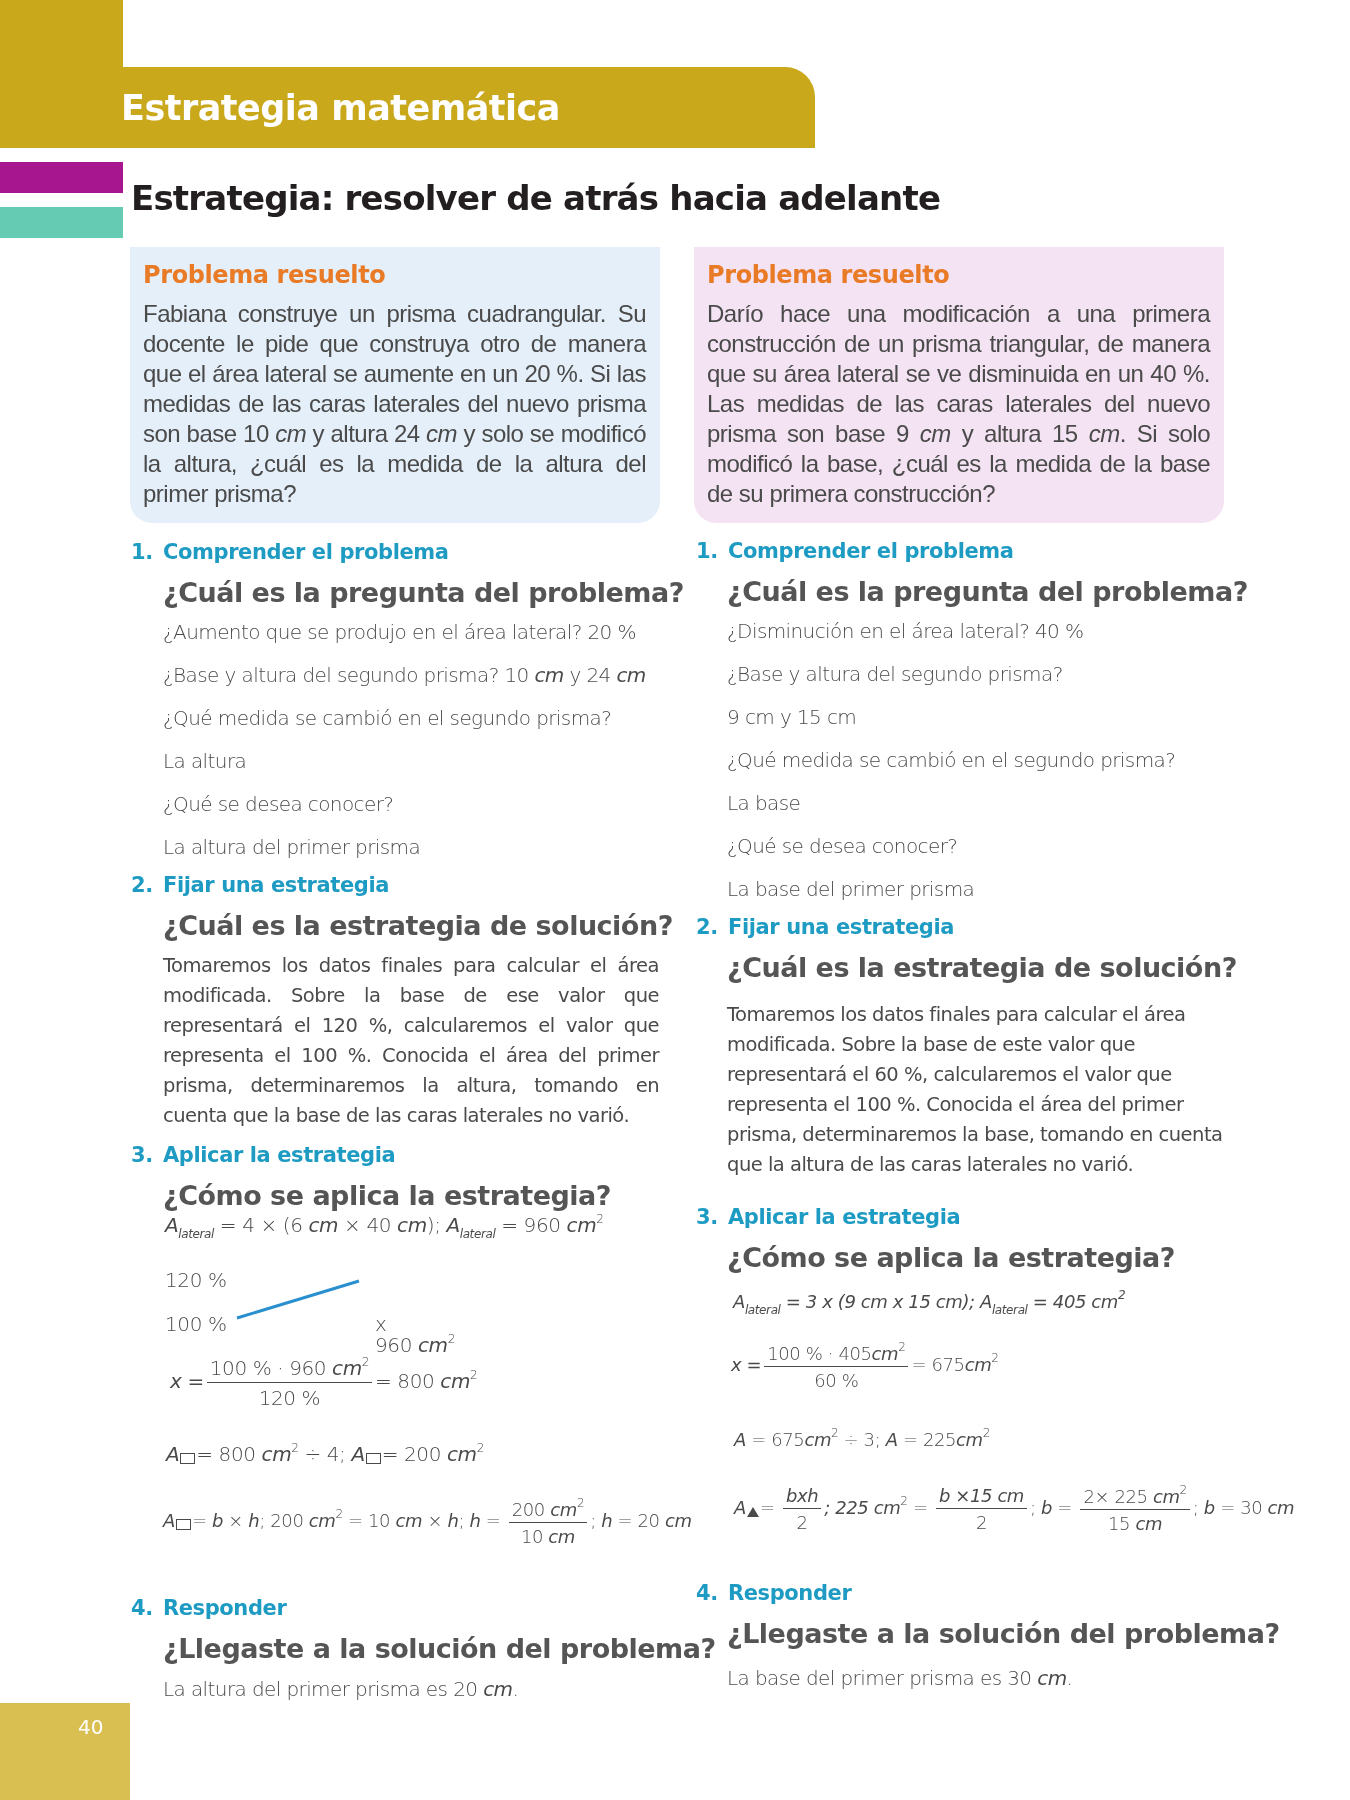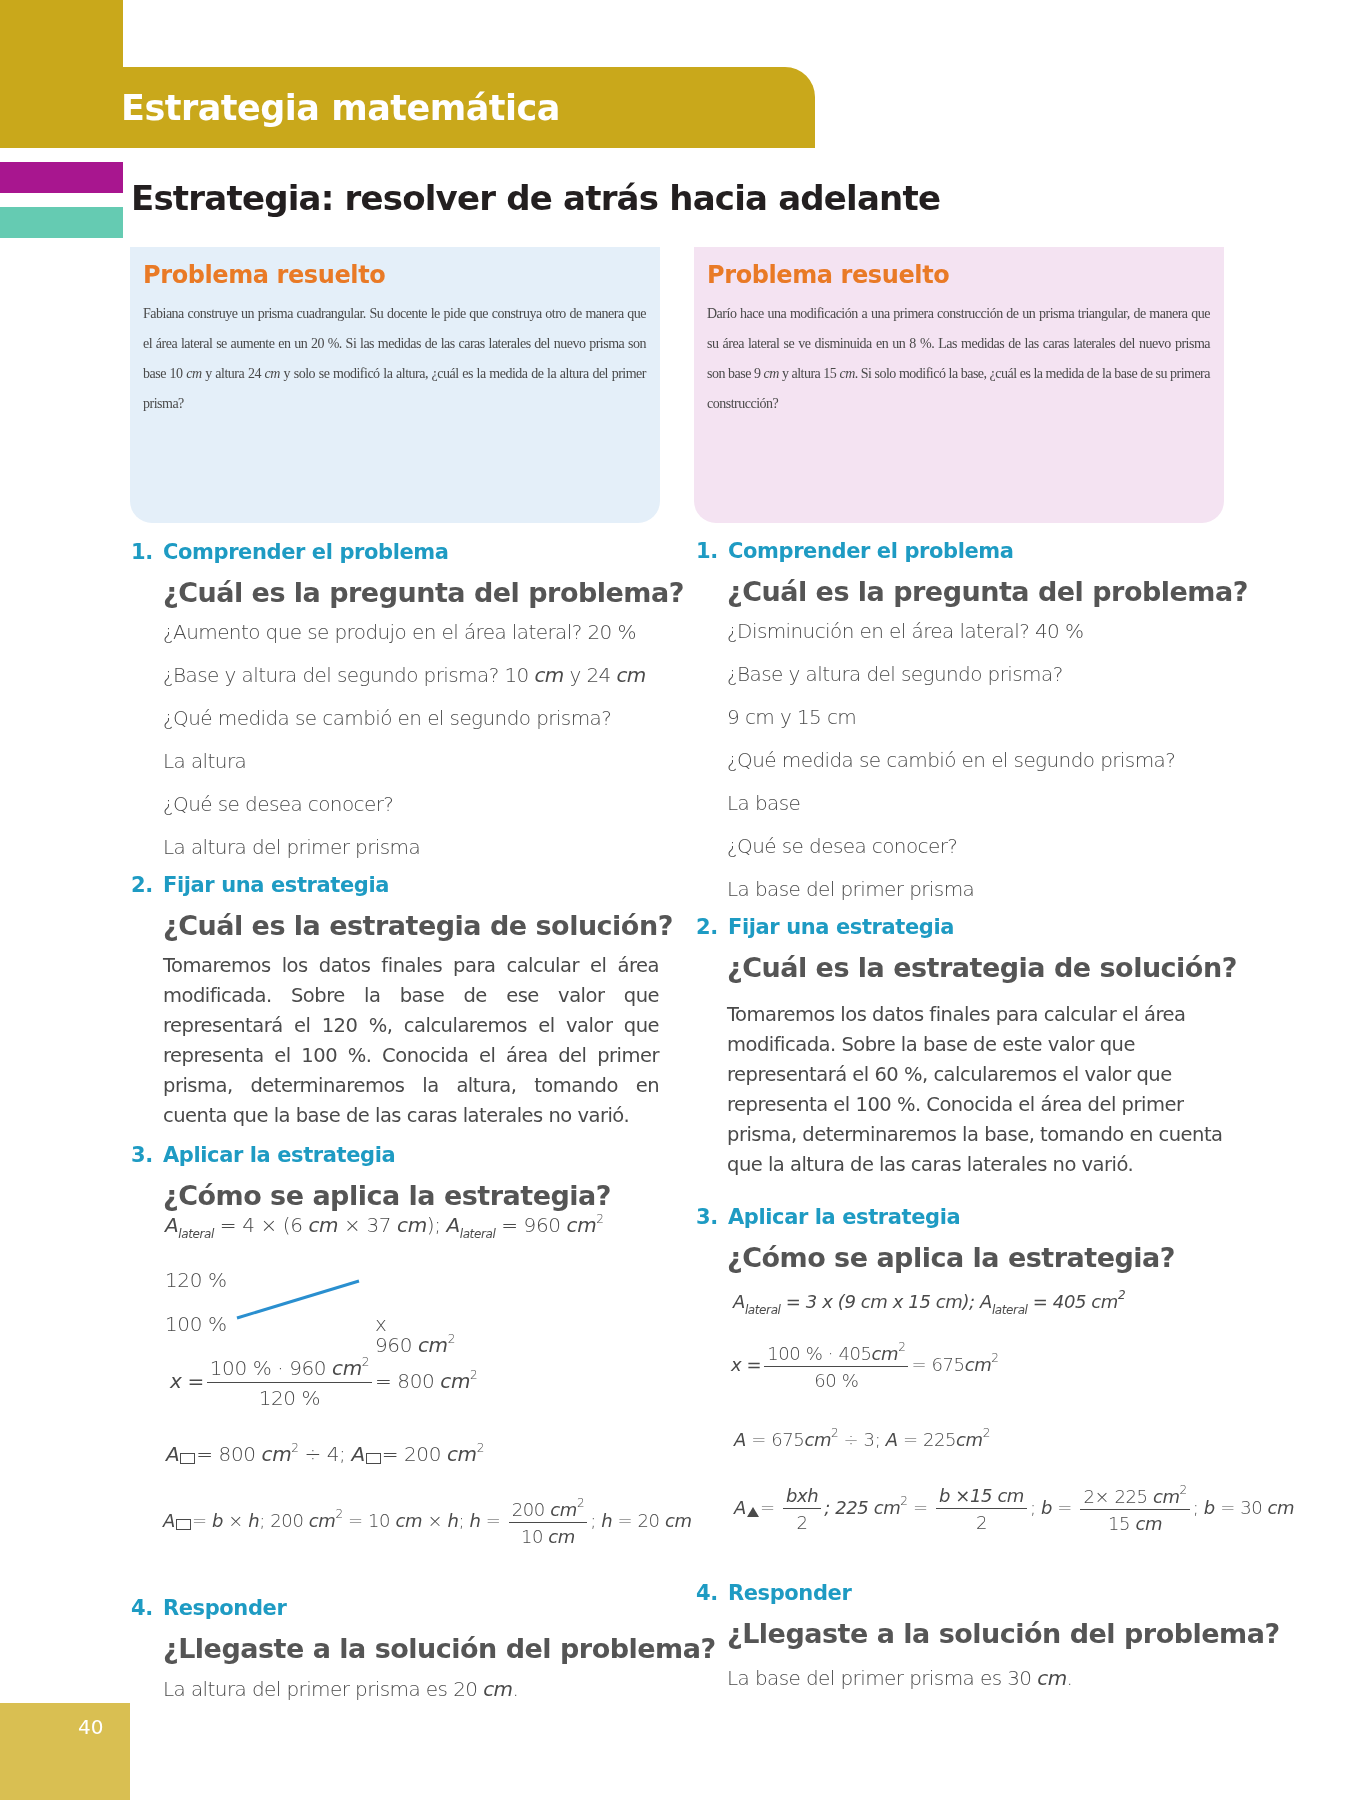--- a/index.html
+++ b/index.html
@@ -10,21 +10,21 @@
   .gold-band { left:0; top:67px; width:815px; height:81px; background:#c9a81b; border-top-right-radius:30px; }
   .band-title { left:121px; top:88px; font-family:"DejaVu Sans", sans-serif; font-weight:bold; font-size:35px; color:#ffffff; letter-spacing:-0.5px; }
   .mag-bar { left:0; top:162px; width:123px; height:31px; background:#a8168f; }
   .teal-bar { left:0; top:207px; width:123px; height:31px; background:#65cbb2; }
   .page-title { left:131px; top:178px; font-family:"DejaVu Sans", sans-serif; font-weight:bold; font-size:34px; color:#231f20; letter-spacing:-0.8px; }
 
   .box { top:247px; width:530px; height:276px; border-radius:0 0 22px 22px; box-sizing:border-box; padding:14px 14px 0 13px; }
   .box.left { left:130px; background:#e4eff9; }
   .box.right { left:694px; background:#f4e3f2; }
   .box-title { font-family:"DejaVu Sans", sans-serif; font-weight:bold; font-size:24px; color:#e97a26; letter-spacing:-0.4px; margin:0 0 10px 0; }
-  .box-text { font-family:Liberation Serif, serif; font-size:14px; line-height:30px; color:#4a4a4a; text-align:justify; letter-spacing:-0.5px; }
+  .box-text { font-family:Liberation Sans, sans-serif; font-size:24px; line-height:30px; color:#4a4a4a; text-align:justify; letter-spacing:-0.5px; }
   .box-text em { font-style:italic; }
 
   .step { font-family:"DejaVu Sans", sans-serif; font-weight:bold; font-size:21px; color:#1e9bc3; letter-spacing:-0.4px; white-space:nowrap; }
   .step .num { display:inline-block; width:32px; }
   .q { font-family:"DejaVu Sans", sans-serif; font-weight:bold; font-size:27px; color:#555555; letter-spacing:-0.5px; white-space:nowrap; }
   .t { font-family:"DejaVu Sans", sans-serif; font-size:20px; color:#4a4a4a; letter-spacing:-0.6px; white-space:nowrap; font-weight:300; }
   .para { font-family:"DejaVu Sans", sans-serif; font-size:19.5px; line-height:30px; color:#4a4a4a; text-align:justify; letter-spacing:-0.5px; width:496px; }
   .math { font-family:"DejaVu Sans", sans-serif; font-size:20px; color:#4a4a4a; white-space:nowrap; font-weight:300; letter-spacing:-0.4px; }
   .math.small { font-size:18px; }
   .math i, .t i { font-style:italic; }
@@ -48,40 +48,40 @@
 <div class="abs teal-bar"></div>
 <div class="abs page-title">Estrategia: resolver de atrás hacia adelante</div>
 
 <div class="abs box left">
   <div class="box-title">Problema resuelto</div>
   <div class="box-text"><span>Fabiana construye un prisma cuadrangular. Su docente le pide que construya otro de manera que el área lateral se aumente en un 20 %. Si las medidas de las caras laterales del nuevo prisma son base 10 </span><em>cm</em><span> y altura 24 </span><em>cm</em><span> y solo se modificó la altura, ¿cuál es la medida de la altura del primer prisma?</span></div>
 </div>
 
 <div class="abs box right">
   <div class="box-title">Problema resuelto</div>
-  <div class="box-text"><span>Darío hace una modificación a una primera construcción de un prisma triangular, de manera que su área lateral se ve disminuida en un 8 %. Las medidas de las caras laterales del nuevo prisma son base 9 </span><em>cm</em><span> y altura 15 </span><em>cm</em><span>. Si solo modificó la base, ¿cuál es la medida de la base de su primera construcción?</span></div>
+  <div class="box-text"><span>Darío hace una modificación a una primera construcción de un prisma triangular, de manera que su área lateral se ve disminuida en un 40 %. Las medidas de las caras laterales del nuevo prisma son base 9 </span><em>cm</em><span> y altura 15 </span><em>cm</em><span>. Si solo modificó la base, ¿cuál es la medida de la base de su primera construcción?</span></div>
 </div>
 
 <div class="abs step" style="left:131px; top:540px;"><span class="num">1.</span><span>Comprender el problema</span></div>
 <div class="abs q" style="left:163px; top:577px;">¿Cuál es la pregunta del problema?</div>
 <div class="abs t" style="left:163px; top:620px;">¿Aumento que se produjo en el área lateral? 20 %</div>
 <div class="abs t" style="left:163px; top:663px;"><span>¿Base y altura del segundo prisma? 10 </span><i>cm</i><span> y 24 </span><i>cm</i></div>
 <div class="abs t" style="left:163px; top:706px;">¿Qué medida se cambió en el segundo prisma?</div>
 <div class="abs t" style="left:163px; top:749px;">La altura</div>
 <div class="abs t" style="left:163px; top:792px;">¿Qué se desea conocer?</div>
 <div class="abs t" style="left:163px; top:835px;">La altura del primer prisma</div>
 
 <div class="abs step" style="left:131px; top:873px;"><span class="num">2.</span><span>Fijar una estrategia</span></div>
 <div class="abs q" style="left:163px; top:910px;">¿Cuál es la estrategia de solución?</div>
 <div class="abs para" style="left:163px; top:951px;">Tomaremos los datos finales para calcular el área modificada. Sobre la base de ese valor que representará el 120 %, calcularemos el valor que representa el 100 %. Conocida el área del primer prisma, determinaremos la altura, tomando en cuenta que la base de las caras laterales no varió.</div>
 
 <div class="abs step" style="left:131px; top:1143px;"><span class="num">3.</span><span>Aplicar la estrategia</span></div>
 <div class="abs q" style="left:163px; top:1180px;">¿Cómo se aplica la estrategia?</div>
 
-<div class="abs math" style="left:165px; top:1212px;"><i>A</i><span class="sub">lateral</span><span> = 4 × (6 </span><i>cm</i><span> × 37 </span><i>cm</i><span>); </span><i>A</i><span class="sub">lateral</span><span> = 960 </span><i>cm</i><span class="sup">2</span></div>
+<div class="abs math" style="left:165px; top:1212px;"><i>A</i><span class="sub">lateral</span><span> = 4 × (6 </span><i>cm</i><span> × 40 </span><i>cm</i><span>); </span><i>A</i><span class="sub">lateral</span><span> = 960 </span><i>cm</i><span class="sup">2</span></div>
 
 <div class="abs math" style="left:165px; top:1268px;">120 %</div>
 <div class="abs math" style="left:375px; top:1332px;"><span>960 </span><i>cm</i><span class="sup">2</span></div>
 <svg class="abs" style="left:235px; top:1278px;" width="130" height="46">
     <line x1="2" y1="40" x2="124" y2="3" stroke="#2a8fcf" stroke-width="3"></line>
   </svg>
 <div class="abs math" style="left:165px; top:1312px;">100 %</div>
 <div class="abs math" style="left:375px; top:1312px;">x</div>
 
 <div class="abs math" style="left:170px; top:1355px;"><i>x =</i><span class="frac"><span class="n"><span>100 % · 960 </span><i>cm</i><span class="sup">2</span></span><span class="d">120 %</span></span><span>= 800 </span><i>cm</i><span class="sup">2</span></div>

